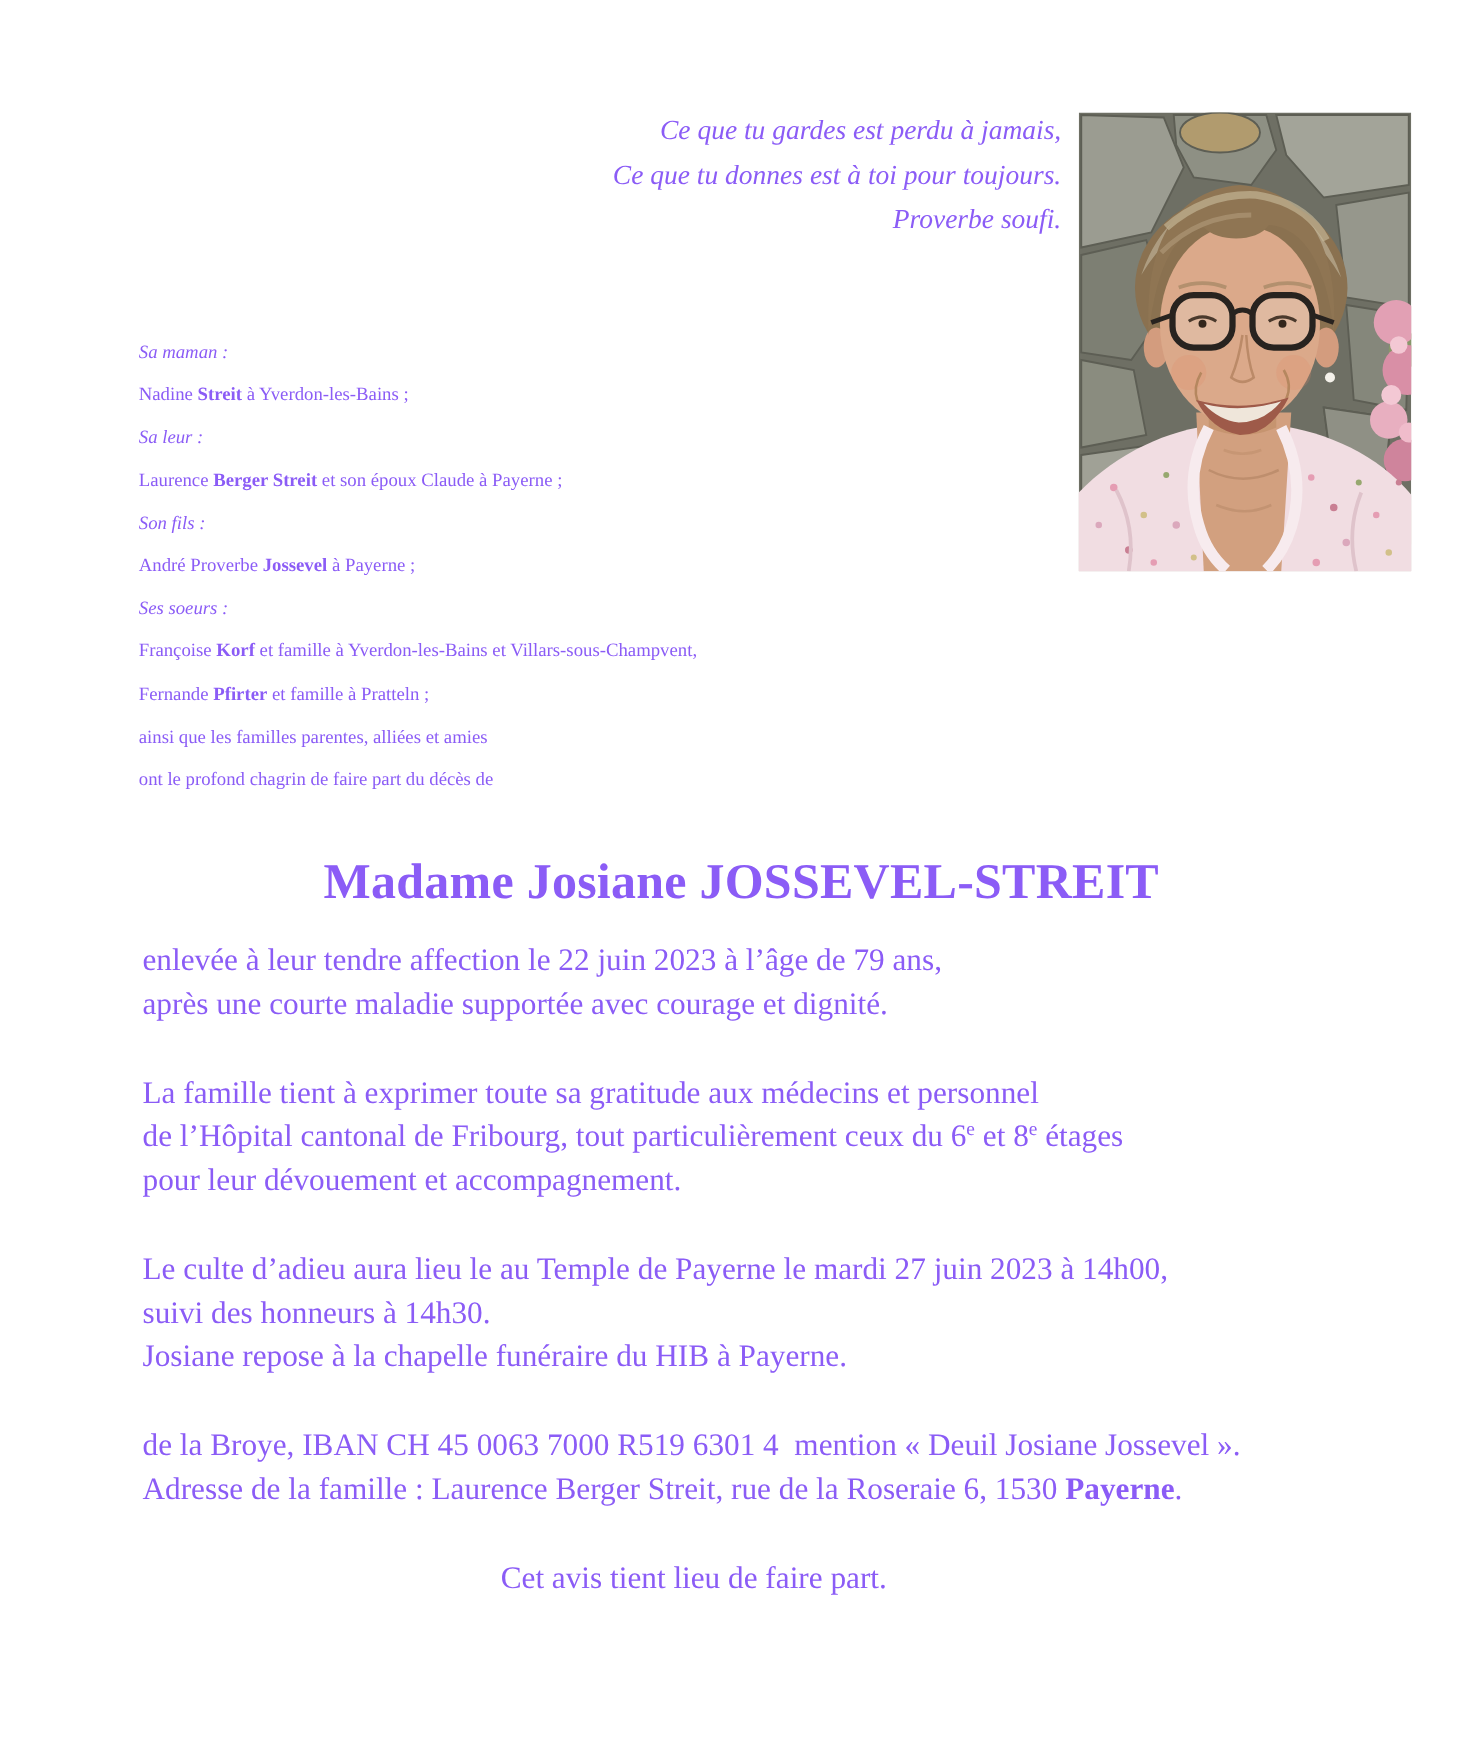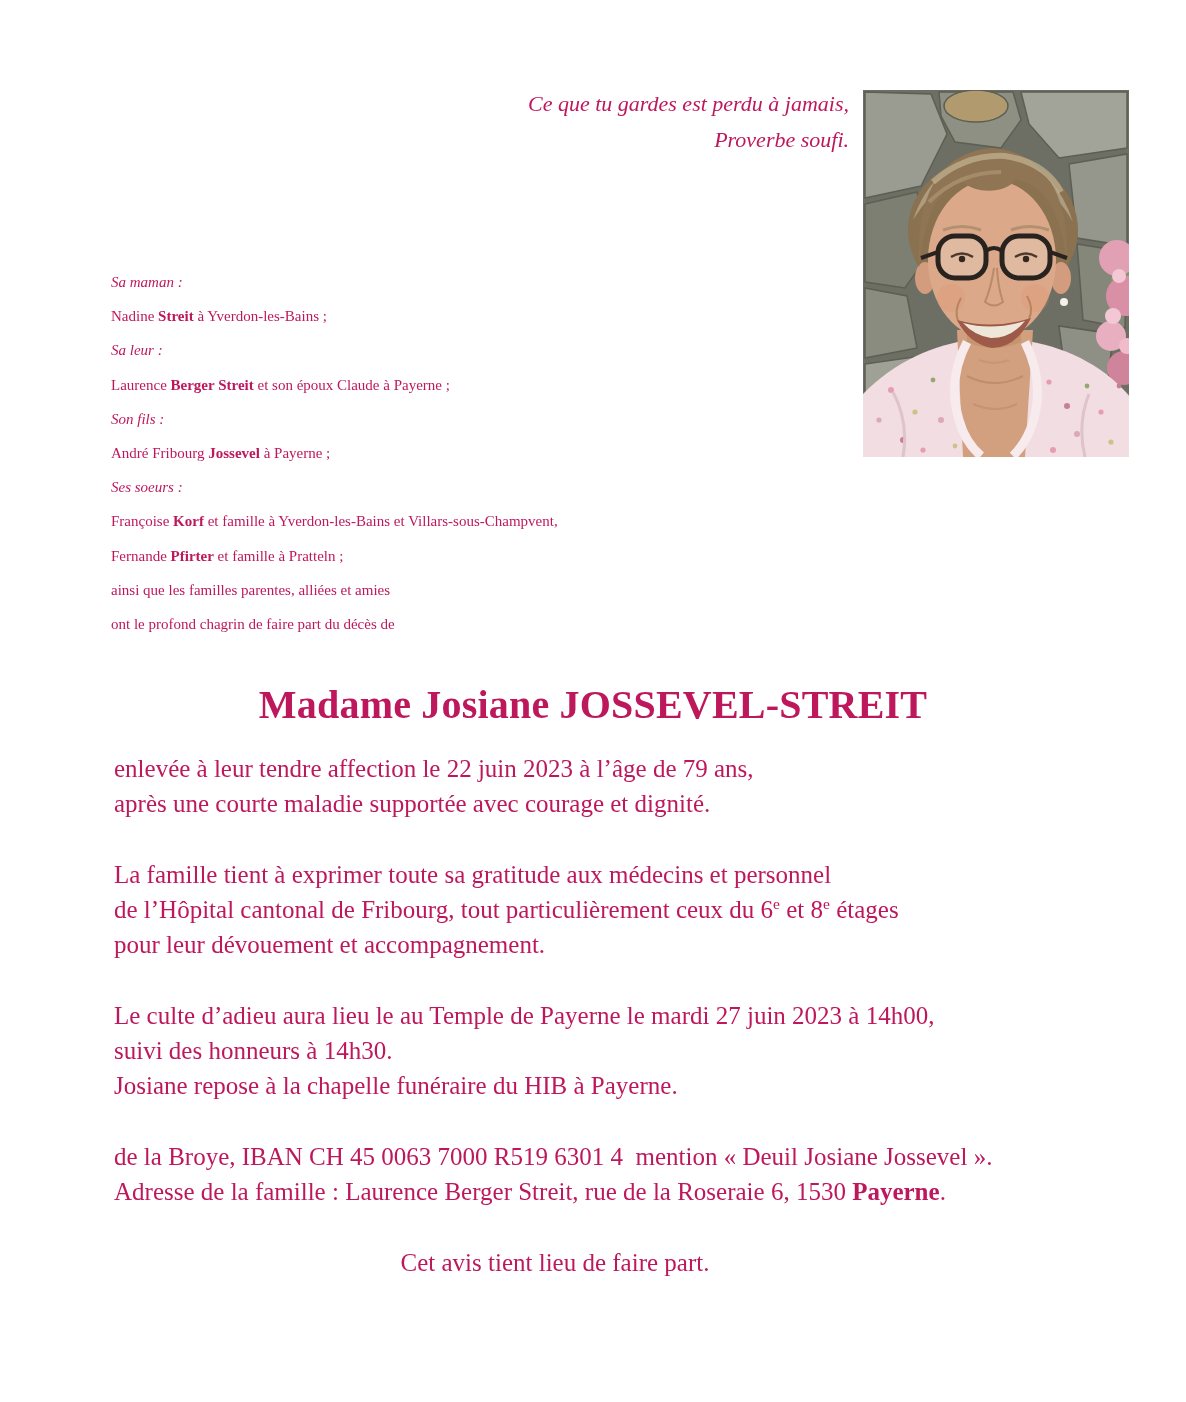--- a/index.html
+++ b/index.html
@@ -1,21 +1,21 @@
 <!DOCTYPE html>
 <html><head>
 <meta charset="utf-8">
 <style>
   html, body { margin: 0; padding: 0; background: #ffffff; }
   .page {
     position: relative;
     width: 1186px;
     height: 1402px;
     background: #ffffff;
-    color: #be185d;
+    color: #8b5cf6;
     font-family: "Liberation Serif", "DejaVu Serif", serif;
     overflow: hidden;
   }
   .line { white-space: pre-wrap; }
   .b { font-weight: bold; }
   .i { font-style: italic; }
   sup { font-size: 0.62em; line-height: 0; vertical-align: super; }
 
   .quote {
     position: absolute;
@@ -68,20 +68,21 @@
   .bodytext .para { margin: 0 0 36px 0; }
   .footer-line { width: 882px; text-align: center; }
 </style>
 </head>
 <body>
 
 <div class="page">
 
   <div class="quote">
     <div class="line"><span class="i">Ce que tu gardes est perdu à jamais,</span></div>
+    <div class="line"><span class="i">Ce que tu donnes est à toi pour toujours.</span></div>
     <div class="line"><span class="i">Proverbe soufi.</span></div>
   </div>
 
   <div class="photo">
     <svg viewBox="0 0 266 367" width="266" height="367" xmlns="http://www.w3.org/2000/svg">
 
       <g>
         <rect width="266" height="367" fill="#6e6f64"></rect>
         <g stroke="#5d5e54" stroke-width="1.5">
           <path d="M2,2 L68,4 L84,44 L58,96 L2,108 Z" fill="#9b9c91"></path>
@@ -197,21 +198,21 @@
       </g>
     </svg>
   </div>
 
   <div class="family">
     <div class="line"><span class="i">Sa maman :</span></div>
     <div class="line"><span>Nadine </span><span class="b">Streit</span><span> à Yverdon-les-Bains ;</span></div>
     <div class="line"><span class="i">Sa leur :</span></div>
     <div class="line"><span>Laurence </span><span class="b">Berger Streit</span><span> et son époux Claude à Payerne ;</span></div>
     <div class="line"><span class="i">Son fils :</span></div>
-    <div class="line"><span>André Fribourg </span><span class="b">Jossevel</span><span> à Payerne ;</span></div>
+    <div class="line"><span>André Proverbe </span><span class="b">Jossevel</span><span> à Payerne ;</span></div>
     <div class="line"><span class="i">Ses soeurs :</span></div>
     <div class="line"><span>Françoise </span><span class="b">Korf</span><span> et famille à Yverdon-les-Bains et Villars-sous-Champvent,</span></div>
     <div class="line"><span>Fernande </span><span class="b">Pfirter</span><span> et famille à Pratteln ;</span></div>
     <div class="line"><span>ainsi que les familles parentes, alliées et amies</span></div>
     <div class="line"><span>ont le profond chagrin de faire part du décès de</span></div>
   </div>
 
   <h1 class="main-title">Madame Josiane JOSSEVEL-STREIT</h1>
 
   <div class="bodytext">

